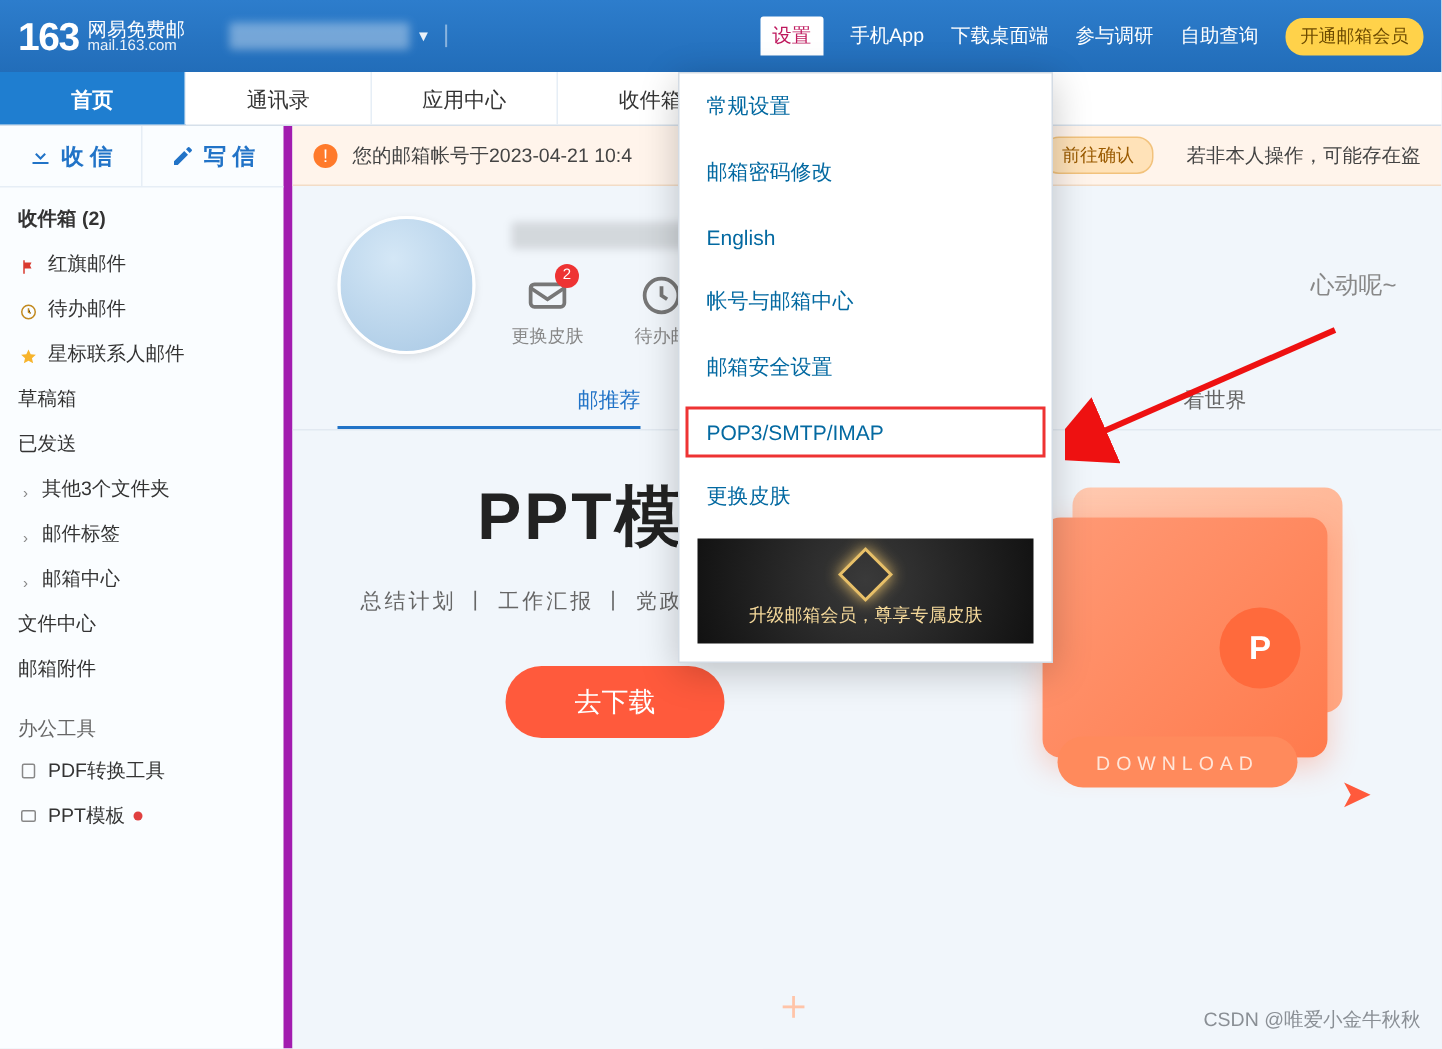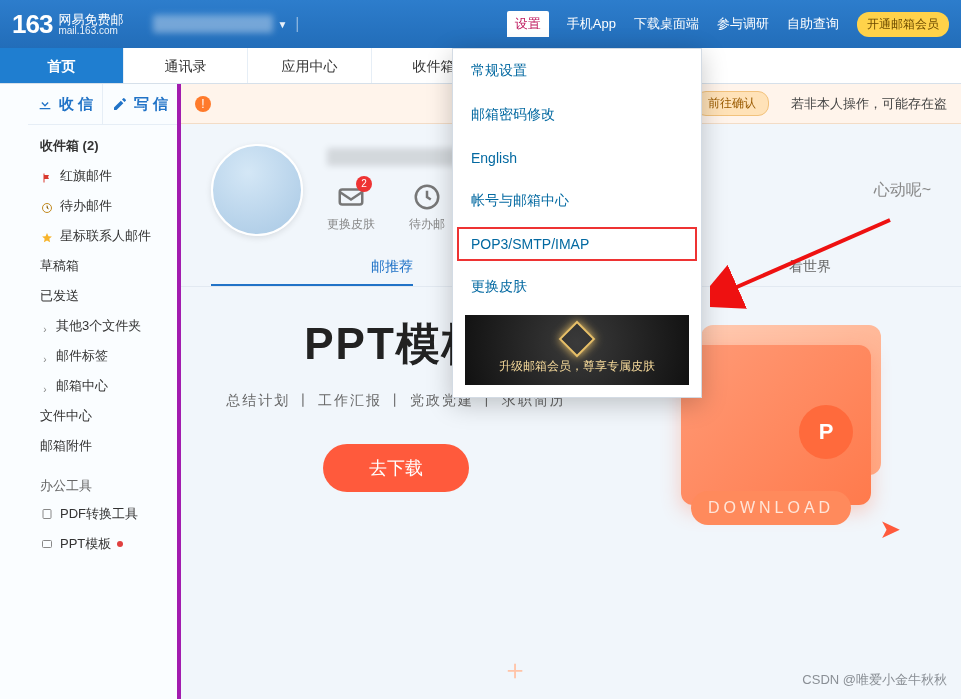--- a/index.html
+++ b/index.html
@@ -19,21 +19,21 @@
     .topnav { margin-left: auto; display: flex; align-items: center; gap: 18px; font-size: 13px; }
     .topnav a { color: #fff; text-decoration: none; cursor: pointer; }
     .topnav a.active { background: #fff; color: #be185d; padding: 4px 8px; border-radius: 2px 2px 0 0; }
     .vip-btn { background: #ffd24a; color: #6d4b00; padding: 4px 10px; border-radius: 12px; font-size: 12px; cursor: pointer; }
 
     .tabbar { height: 36px; background: #fff; border-bottom: 1px solid #d6e0ea; display: flex; }
     .tabbar .tab { width: 124px; text-align: center; line-height: 36px; font-size: 14px; border-right: 1px solid #e6eef6; cursor: pointer; color: #333; }
     .tabbar .tab.home { background: #1f7ed0; color: #fff; font-weight: 700; }
 
     .layout { display: flex; height: calc(699px - 48px - 36px); }
-    .sidebar { width: 181px; background: #fafdff; border-right: 4px solid #a21caf; font-size: 13px; color: #333; padding-left: 28px; }
+    .sidebar { width: 195px; background: #fafdff; border-right: 6px solid #a21caf; font-size: 13px; color: #333; }
     .side-top { display: flex; border-bottom: 1px solid #e6eef6; }
     .side-top .btn { flex: 1; display: flex; align-items: center; justify-content: center; gap: 6px; height: 40px; cursor: pointer; color: #2173c7; font-weight: 700; font-size: 15px; }
     .side-top .btn + .btn { border-left: 1px solid #e6eef6; }
     .side-top .icon { width: 16px; height: 16px; }
 
     .folder-list { padding: 6px 0; }
     .folder-item { display: flex; align-items: flex-end; gap: 6px; padding: 6px 12px; cursor: pointer; }
     .f-caret { width: 10px; text-align: center; color: #888; font-size: 10px; }
     .f-icon { width: 14px; height: 14px; display: inline-flex; align-items: center; justify-content: center; }
     .bold { font-weight: 700; }
@@ -66,21 +66,21 @@
     .promo-left { flex: 0 0 370px; text-align: center; }
     .ppt-head { font-size: 44px; font-weight: 900; color: #222; letter-spacing: 2px; }
     .ppt-sub { color: #666; font-size: 14px; margin-top: 18px; letter-spacing: 2px; }
     .dl-btn { display: inline-block; margin-top: 34px; background: #ff5a3c; color: #fff; padding: 12px 46px; border-radius: 30px; font-size: 18px; cursor: pointer; }
     .promo-right { flex: 1; position: relative; }
     .card-stack { width: 220px; height: 200px; position: relative; margin-left: 60px; }
     .card { position: absolute; border-radius: 12px; }
     .card.c1 { width: 180px; height: 150px; background: linear-gradient(135deg,#ffc9b0,#ffab86); top: 10px; left: 30px; }
     .card.c2 { width: 190px; height: 160px; background: linear-gradient(135deg,#ff9a76,#ff7a4c); top: 30px; left: 10px; box-shadow: 0 6px 20px rgba(255,100,60,.3); }
     .card .p-circle { position: absolute; right: 18px; top: 60px; width: 54px; height: 54px; border-radius: 50%; background: #ff6a3c; display: flex; align-items: center; justify-content: center; color: #fff; font-size: 22px; font-weight: 700; }
-    .download-pill { position: absolute; bottom: -10px; left: 20px; width: 160px; height: 34px; border-radius: 17px; background: #ff8a5c; color: #ffe6d9; display: flex; align-items: center; justify-content: center; font-size: 16px; letter-spacing: 4px; }
+    .download-pill { position: absolute; bottom: -10px; left: 20px; width: 160px; height: 34px; border-radius: 17px; background: #ff8a5c; color: #ffe6d9; display: flex; align-items: center; justify-content: center; font-size: 13px; letter-spacing: 4px; }
     .cursor-icon { position: absolute; right: -10px; bottom: -30px; color: #ff5a3c; font-size: 26px; }
     .plus-deco { position: absolute; left: 320px; bottom: 10px; color: #ffc4a8; font-size: 28px; }
 
     
     .settings-menu { position: absolute; top: 48px; left: 452px; width: 250px; background: #fff; box-shadow: 0 6px 24px rgba(0,0,0,.22); border: 1px solid #d3dbe4; font-size: 14px; z-index: 50; }
     .settings-menu .mi { padding: 13px 18px; cursor: pointer; color: #0369a1; }
     .settings-menu .mi.highlight { outline: 2px solid #e33; outline-offset: -6px; }
     .skin-promo { margin: 6px 12px 12px; height: 70px; background: radial-gradient(circle at 50% 40%, #3a3a3a, #111); display: flex; flex-direction: column; align-items: center; justify-content: center; color: #f4d89a; font-size: 12px; gap: 6px; }
     .skin-promo .diamond { width: 26px; height: 26px; transform: rotate(45deg); border: 2px solid #e8c068; box-shadow: 0 0 10px #e8c068; }
 
@@ -211,20 +211,21 @@
           </svg>
         </span>
       <span>PPT模板</span>
       <span class="dot"></span>
     </div>
   </div>
 
   <div class="main">
     <div class="notice-bar">
       <span class="notice-icon">!</span>
+      <span>您的邮箱帐号于2023-04-21 10:4</span>
       <span class="confirm-btn">前往确认</span>
       <span style="margin-left:12px">若非本人操作，可能存在盗</span>
     </div>
 
     <div class="hero">
       <div class="avatar"></div>
       <div class="hero-right">
         <div class="hero-name"></div>
         <div class="hero-icons">
           <div class="himg">
@@ -275,20 +276,21 @@
     </div>
     <span class="plus-deco">＋</span>
   </div>
 </div>
 
 <div class="settings-menu">
   <div class="mi">常规设置</div>
   <div class="mi">邮箱密码修改</div>
   <div class="mi">English</div>
   <div class="mi">帐号与邮箱中心</div>
+  <div class="mi">邮箱安全设置</div>
   <div class="mi highlight">POP3/SMTP/IMAP</div>
   <div class="mi">更换皮肤</div>
   <div class="skin-promo">
     <div class="diamond"></div>
     <span>升级邮箱会员，尊享专属皮肤</span>
   </div>
 </div>
 
 <svg class="anno-arrow" width="200" height="110">
   <defs>

